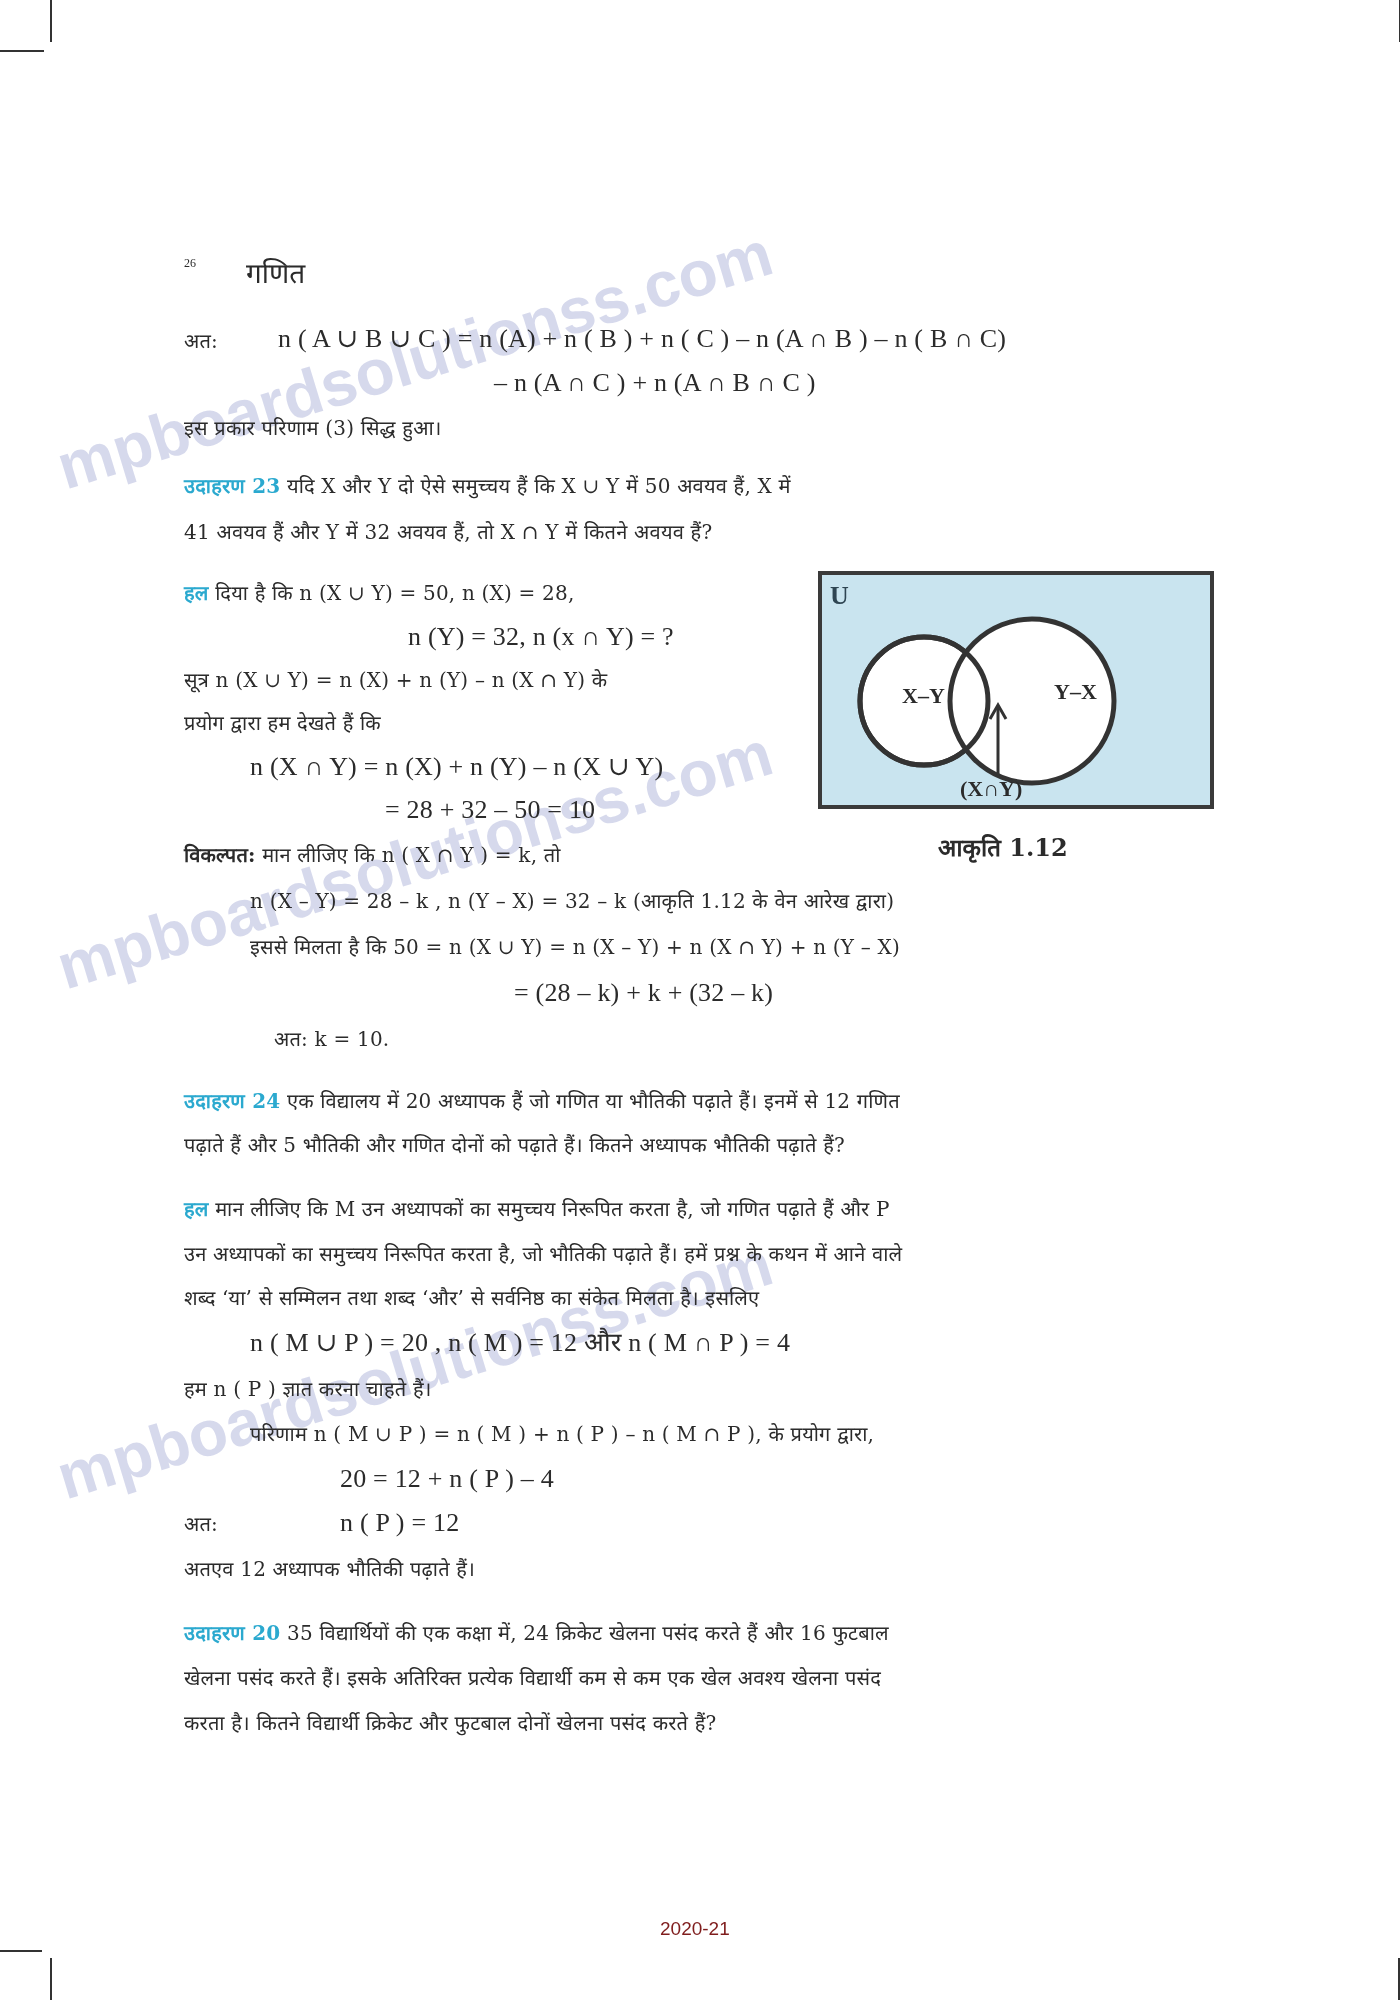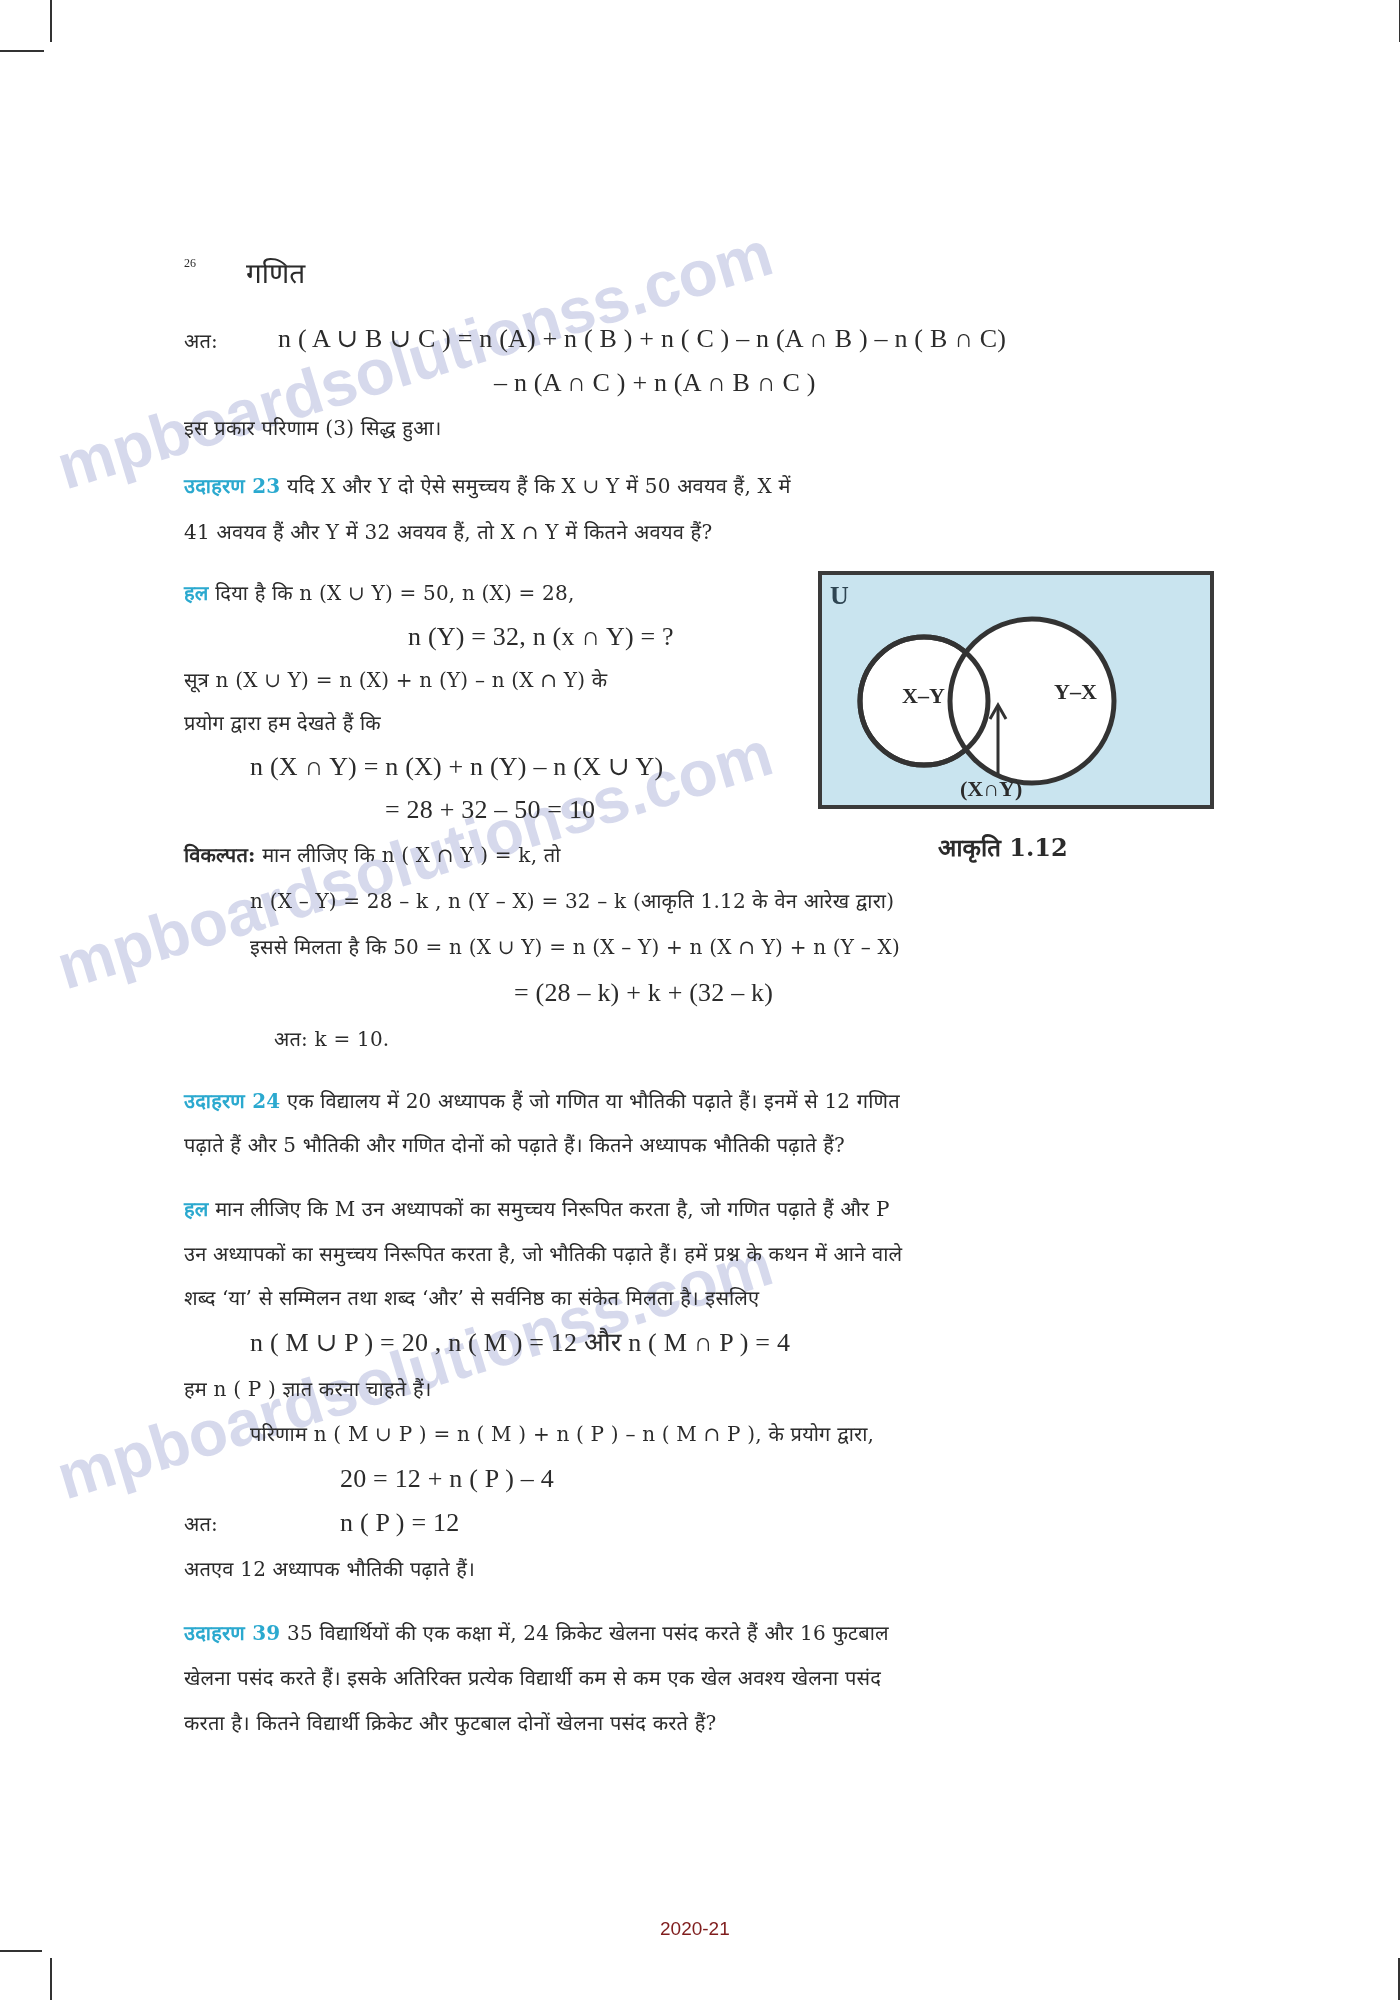--- a/index.html
+++ b/index.html
@@ -99,19 +99,19 @@
 <div class="line" style="top:1283px;">शब्द ‘या’ से सम्मिलन तथा शब्द ‘और’ से सर्वनिष्ठ का संकेत मिलता है। इसलिए</div>
 <div class="line math" style="left:250px;top:1328px;">n ( M ∪ P ) = 20 , n ( M ) = 12 और n ( M ∩ P ) = 4</div>
 <div class="line" style="top:1374px;">हम n ( P ) ज्ञात करना चाहते हैं।</div>
 <div class="line" style="left:250px;top:1419px;">परिणाम n ( M ∪ P ) = n ( M ) + n ( P ) – n  ( M ∩ P ), के प्रयोग द्वारा,</div>
 <div class="line math" style="left:340px;top:1464px;">20 = 12 + n ( P ) – 4</div>
 <div class="line" style="top:1509px;">अत:</div>
 <div class="line math" style="left:340px;top:1508px;">n ( P ) = 12</div>
 <div class="line" style="top:1554px;">अतएव 12 अध्यापक भौतिकी पढ़ाते हैं।</div>
 
 <div class="line" style="top:1618px;">
-  <span class="accent">उदाहरण 39</span>
+  <span class="accent">उदाहरण 20</span>
   <span>35 विद्यार्थियों की एक कक्षा में, 24 क्रिकेट खेलना पसंद करते हैं और 16 फुटबाल</span>
 </div>
 <div class="line" style="top:1663px;">खेलना पसंद करते हैं। इसके अतिरिक्त प्रत्येक विद्यार्थी कम से कम एक खेल अवश्य खेलना पसंद</div>
 <div class="line" style="top:1708px;">करता है। कितने विद्यार्थी क्रिकेट और फुटबाल दोनों खेलना पसंद करते हैं?</div>
 
 <div class="abs footer" style="left:660px;top:1918px;">2020-21</div>
 
 </body></html>

